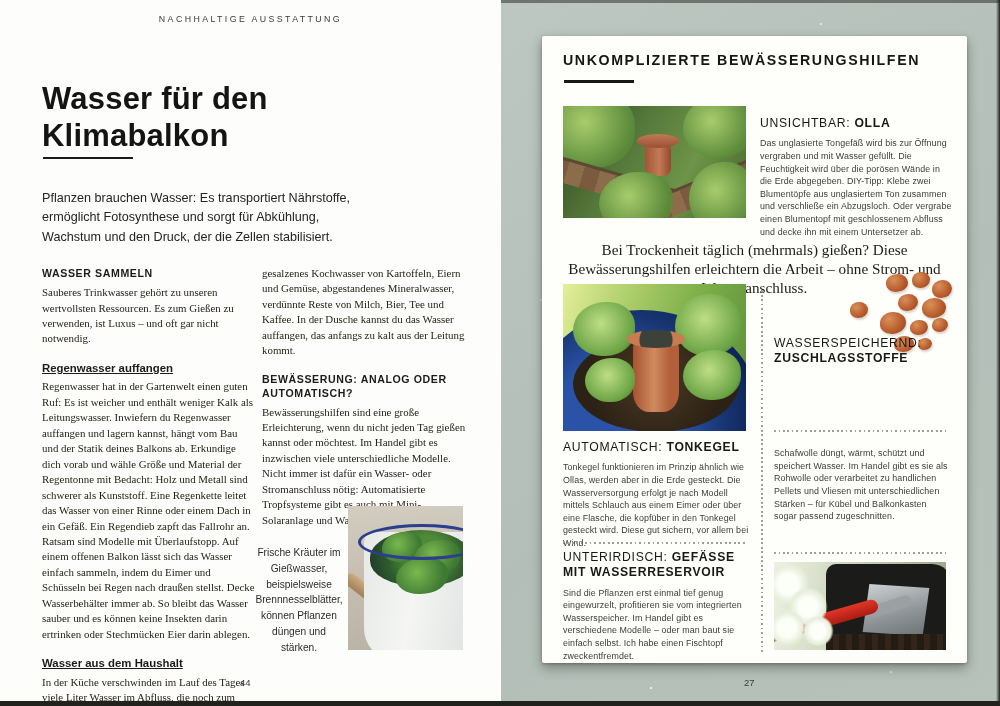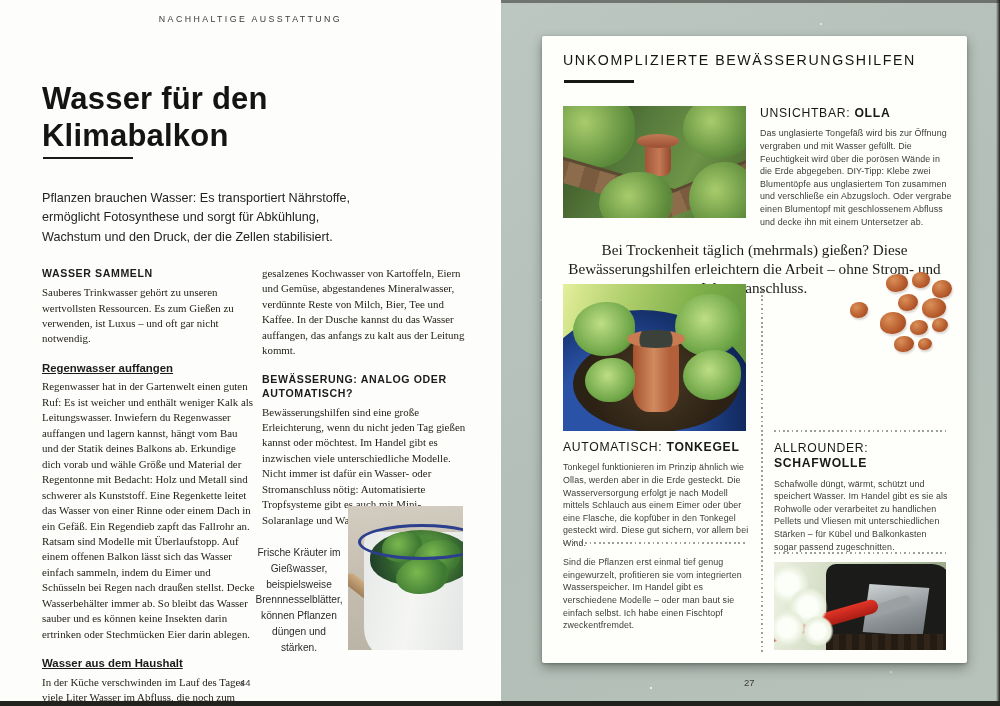--- a/index.html
+++ b/index.html
@@ -57,30 +57,30 @@
         radial-gradient(1.6px 1.6px at 390px 672px, rgba(255,255,255,.6) 40%, transparent 60%),
         radial-gradient(1.6px 1.6px at 40px 300px, rgba(255,255,255,.5) 40%, transparent 60%),
         linear-gradient(145deg,#bcc7c1,#b3beb8 55%,#b7c2bb);}
   .edge-top{position:absolute;left:501px;top:0;width:499px;height:3px;background:#31312d;opacity:.55;}
   .edge-right{position:absolute;right:0;top:0;width:4px;height:706px;
               background:linear-gradient(90deg,rgba(25,25,22,0),#1e1e1b);}
   .edge-bottom{position:absolute;left:0;bottom:0;width:1000px;height:5px;background:#21211e;}
 
   .card{position:absolute;left:41px;top:36px;width:425px;height:627px;background:#fefefb;
         border-radius:2px;box-shadow:0 5px 12px rgba(25,32,27,.38),0 1px 3px rgba(25,32,27,.3);}
-  .card-title{position:absolute;top:16px;left:21px;margin:0;font-size:14.2px;font-weight:400;
+  .card-title{position:absolute;top:16px;left:21px;margin:0;font-size:14.2px;font-weight:700;
               letter-spacing:1.6px;color:#161614;}
   .card-rule{position:absolute;top:44px;left:22px;width:70px;height:2.5px;background:#171715;}
 
   .kicker-line{font-size:12.2px;letter-spacing:.7px;color:#181816;line-height:1.25;}
   .kicker{font-weight:500;}
   .kicker-bold{font-weight:800;}
   .block p{margin:6px 0 0;font-size:8.9px;line-height:1.42;color:#3b3b38;letter-spacing:.1px;}
 
-  .block-olla{position:absolute;left:218px;top:70px;width:192px;}
+  .block-olla{position:absolute;left:218px;top:80px;width:192px;}
   .quote{position:absolute;top:204px;left:8px;width:409px;text-align:center;
          font-family:"Liberation Serif", serif;font-size:15.2px;line-height:1.25;color:#1c1b18;}
   .block-tonkegel{position:absolute;left:21px;top:404px;width:192px;}
   .block-reservoir{position:absolute;left:21px;top:514px;width:192px;}
   .block-zuschlag{position:absolute;left:232px;top:300px;width:174px;}
   .block-schafwolle{position:absolute;left:232px;top:405px;width:176px;}
 
   .dot-h{position:absolute;height:2px;
          background-image:repeating-linear-gradient(90deg,#9aa09b 0 1.5px,rgba(0,0,0,0) 1.5px 4.5px);}
   .dot-v{position:absolute;width:2px;
@@ -228,37 +228,38 @@
         <span class="pebble" style="left:80px;top:26px;width:24px;height:20px;"></span>
         <span class="pebble" style="left:8px;top:30px;width:18px;height:16px;"></span>
         <span class="pebble" style="left:38px;top:40px;width:26px;height:22px;"></span>
         <span class="pebble" style="left:68px;top:48px;width:18px;height:15px;"></span>
         <span class="pebble" style="left:90px;top:46px;width:16px;height:14px;"></span>
         <span class="pebble" style="left:52px;top:64px;width:20px;height:16px;"></span>
         <span class="pebble" style="left:76px;top:66px;width:14px;height:12px;"></span>
       </div>
 
       <div class="block block-zuschlag">
+        <div class="kicker-line"><span class="kicker">WASSERSPEICHERND: </span><span class="kicker-bold">ZUSCHLAGSSTOFFE</span></div>
       </div>
 
       <div class="block block-tonkegel">
         <div class="kicker-line"><span class="kicker">AUTOMATISCH: </span><span class="kicker-bold">TONKEGEL</span></div>
         <p>Tonkegel funktionieren im Prinzip ähnlich wie Ollas, werden aber in die Erde gesteckt. Die Wasserversorgung erfolgt je nach Modell mittels Schlauch aus einem Eimer oder über eine Flasche, die kopfüber in den Tonkegel gesteckt wird. Diese gut sichern, vor allem bei Wind.</p>
       </div>
 
       <div class="dot-h divider-h-r1"></div>
 
       <div class="block block-schafwolle">
-        <div class="kicker-line"><span class="kicker">ALLROUNDER: </span><span class="kicker-bold">SCHAFWOLLE</span></div>
         <p>Schafwolle düngt, wärmt, schützt und speichert Wasser. Im Handel gibt es sie als Rohwolle oder verarbeitet zu handlichen Pellets und Vliesen mit unterschiedlichen Stärken – für Kübel und Balkonkasten sogar passend zugeschnitten.</p>
       </div>
 
       <div class="dot-h divider-h-left"></div>
 
       <div class="block block-reservoir">
+        <div class="kicker-line"><span class="kicker">UNTERIRDISCH: </span><span class="kicker-bold">GEFÄSSE MIT WASSERRESERVOIR</span></div>
         <p>Sind die Pflanzen erst einmal tief genug eingewurzelt, profitieren sie vom integrierten Wasserspeicher. Im Handel gibt es verschiedene Modelle – oder man baut sie einfach selbst. Ich habe einen Fischtopf zweckentfremdet.</p>
       </div>
 
       <div class="dot-h divider-h-r2"></div>
 
       <div class="photo-reservoir">
         <div class="res-box"></div>
         <div class="res-metal"></div>
         <div class="res-soil"></div>
         <div class="res-blade"></div>

